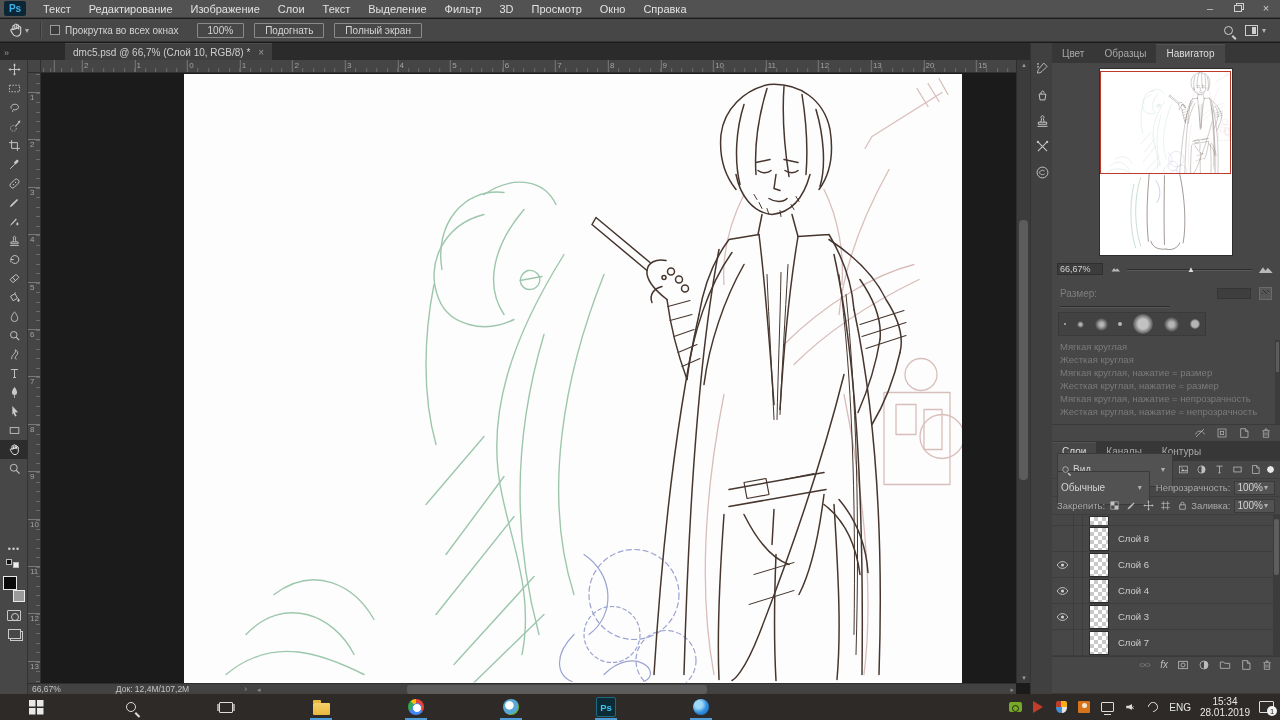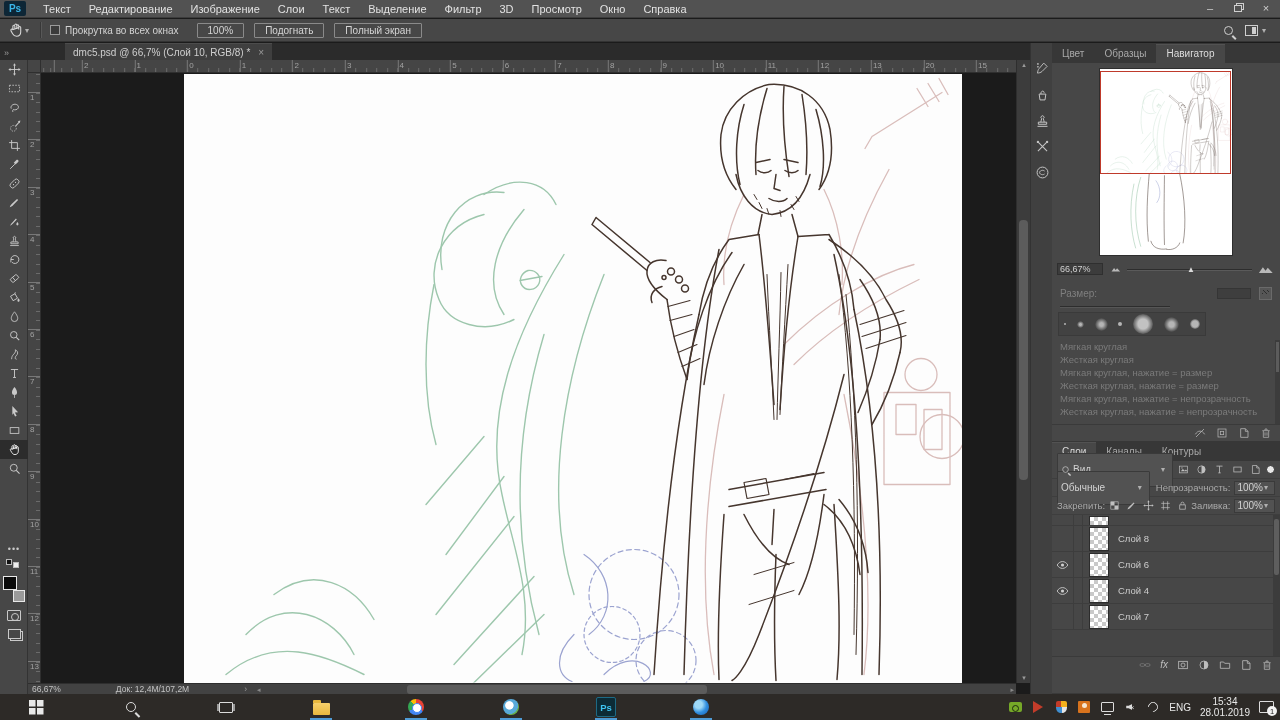--- a/index.html
+++ b/index.html
@@ -947,20 +947,30 @@
               <span class="eye-well">
                 <svg viewBox="0 0 18 14">
                   <use href="#sym-eye"></use>
                 </svg>
               </span>
               <span class="lspacer"></span>
               <span class="lthumb"></span>
               <span class="lname">Слой 4</span>
             </div>
 
+            <div class="layer-row">
+              <span class="eye-well">
+                <svg viewBox="0 0 18 14">
+                  <use href="#sym-eye"></use>
+                </svg>
+              </span>
+              <span class="lspacer"></span>
+              <span class="lthumb"></span>
+              <span class="lname">Слой 3</span>
+            </div>
 
             <div class="layer-row">
               <span class="eye-well"></span>
               <span class="lspacer"></span>
               <span class="lthumb"></span>
               <span class="lname">Слой 7</span>
             </div>
           </div>
         <div id="layers-scroll">
             <i></i>

